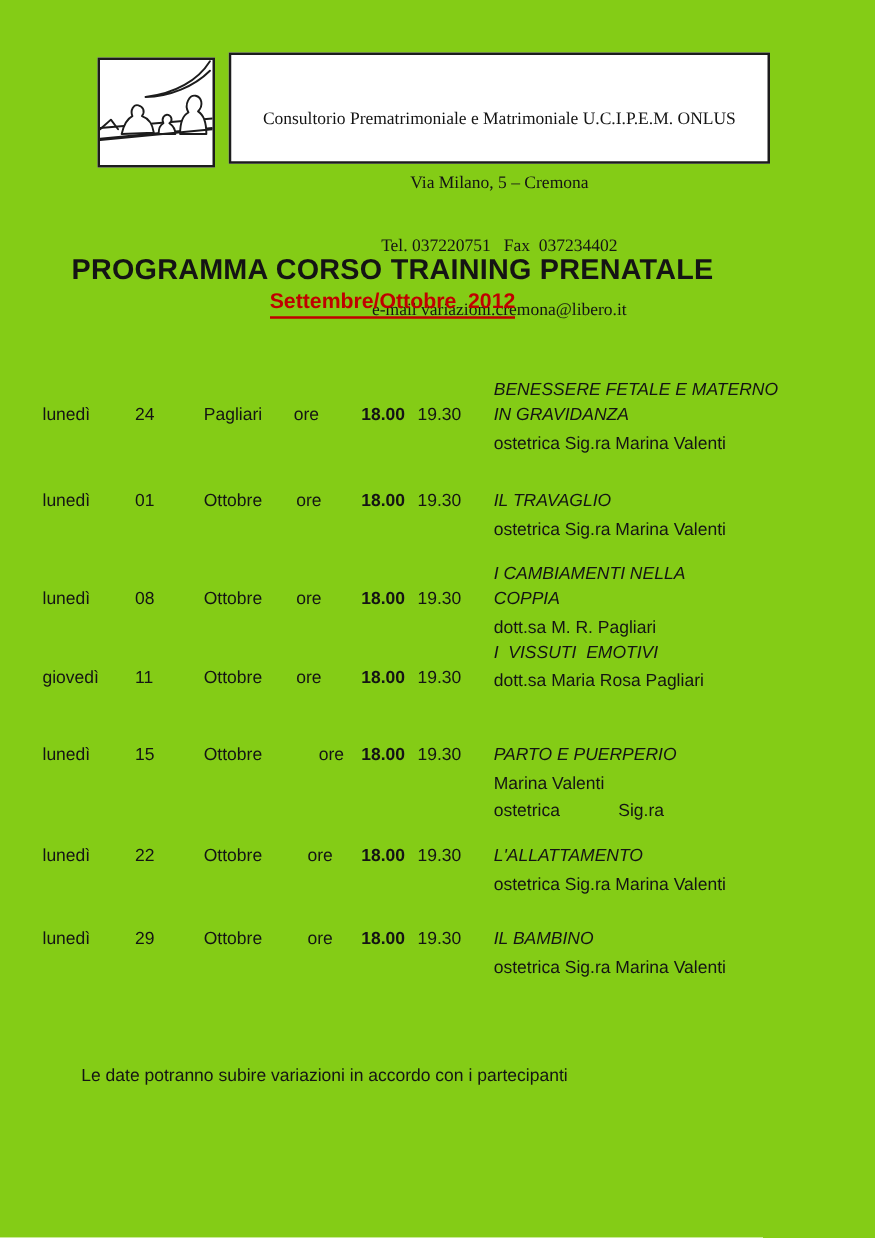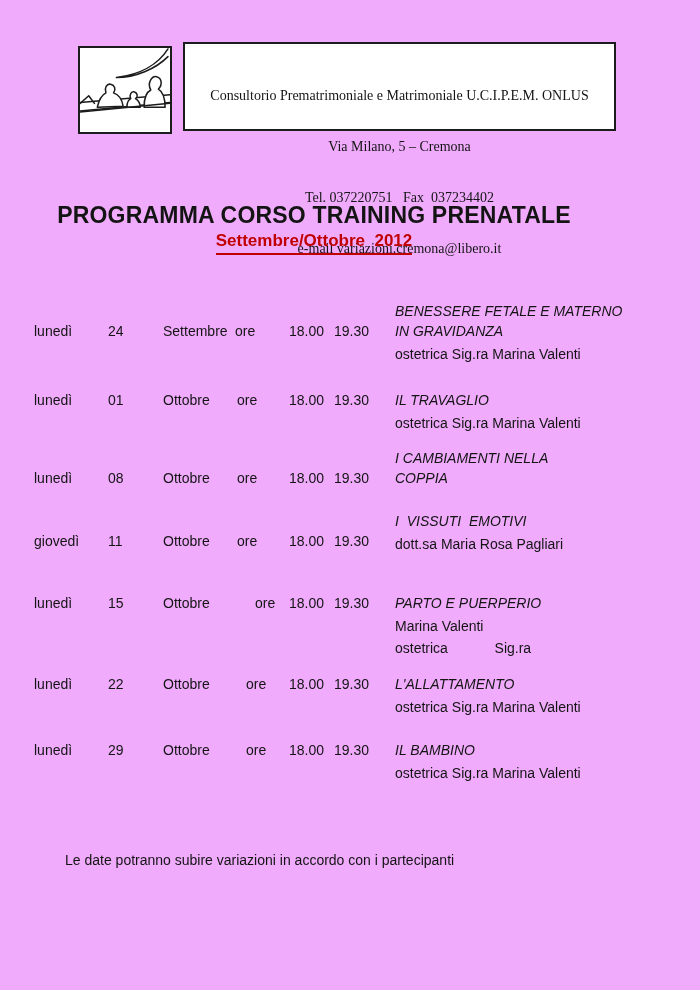--- a/index.html
+++ b/index.html
@@ -1,17 +1,17 @@
 <!DOCTYPE html>
 <html><head>
 <meta charset="utf-8">
 <style>
   html,body{margin:0;padding:0;background:#fff;}
   .page{
-    position:relative;width:700px;height:990px;background:#f0abfc;
+    position:relative;width:700px;height:990px;background:#84cc16;
     font-family:"Liberation Sans", sans-serif;color:#141414;overflow:hidden;
   }
   
   .logo-box{
     position:absolute;left:78px;top:46px;width:94px;height:88px;
     border:2px solid #1c1c1c;background:#fff;box-sizing:border-box;
   }
   .logo-box svg{display:block;width:100%;height:100%;}
   .info-box{
     position:absolute;left:183px;top:42px;width:433px;height:89px;
@@ -27,21 +27,21 @@
     margin-top:3px;border-bottom:2px solid currentColor;padding-bottom:1px;
     white-space:pre;
   }
   
   .row{position:absolute;left:0;width:700px;height:0;overflow:visible;}
   .cell{position:absolute;top:0;font-size:14px;line-height:20px;white-space:pre;}
   .c-day{left:34px;}
   .c-date{left:108px;}
   .c-month{left:163px;}
   .c-ore{left:237px;}
-  .c-t1{left:289px;}
+  .c-t1{left:289px;font-weight:bold;}
   .c-t2{left:334px;}
   .titleblock{position:absolute;left:395px;width:252px;}
   .title-line{font-size:14px;line-height:20px;white-space:pre;font-style:italic;}
   .staffblock{margin-top:2px;}
   .staff-line{font-size:14px;line-height:22px;white-space:pre;}
   
   .footnote{position:absolute;left:65px;top:850px;font-size:14px;line-height:20px;}
 </style>
 </head>
 <body>
@@ -76,21 +76,21 @@
 
   <div class="titlewrap">
     <div class="h-main">PROGRAMMA CORSO TRAINING PRENATALE</div>
     <div><span class="h-sub" id="subtitle" style="color: rgb(192, 0, 0);">Settembre/Ottobre  2012</span></div>
   </div>
 
   <div id="schedule">
   <div class="row" style="top: 321px;">
     <span class="cell c-day">lunedì</span>
     <span class="cell c-date">24</span>
-    <span class="cell c-month">Settembre</span>
+    <span class="cell c-month">Pagliari</span>
     <span class="cell c-ore" style="left: 235px;">ore</span>
     <span class="cell c-t1">18.00</span>
     <span class="cell c-t2">19.30</span>
     <div class="titleblock" style="top: -20px;">
       <div class="titles">
             <div class="title-line">BENESSERE FETALE E MATERNO</div>
             <div class="title-line">IN GRAVIDANZA</div>
           </div>
       <div class="staffblock">
             <div class="staff-line">ostetrica Sig.ra Marina Valenti</div>
@@ -119,20 +119,23 @@
     <span class="cell c-day">lunedì</span>
     <span class="cell c-date">08</span>
     <span class="cell c-month">Ottobre</span>
     <span class="cell c-ore" style="left: 237px;">ore</span>
     <span class="cell c-t1">18.00</span>
     <span class="cell c-t2">19.30</span>
     <div class="titleblock" style="top: -20px;">
       <div class="titles">
             <div class="title-line">I CAMBIAMENTI NELLA</div>
             <div class="title-line">COPPIA</div>
+          </div>
+      <div class="staffblock">
+            <div class="staff-line">dott.sa M. R. Pagliari</div>
           </div>
     </div>
   </div>
 
   <div class="row" style="top: 531px;">
     <span class="cell c-day">giovedì</span>
     <span class="cell c-date">11</span>
     <span class="cell c-month">Ottobre</span>
     <span class="cell c-ore" style="left: 237px;">ore</span>
     <span class="cell c-t1">18.00</span>

